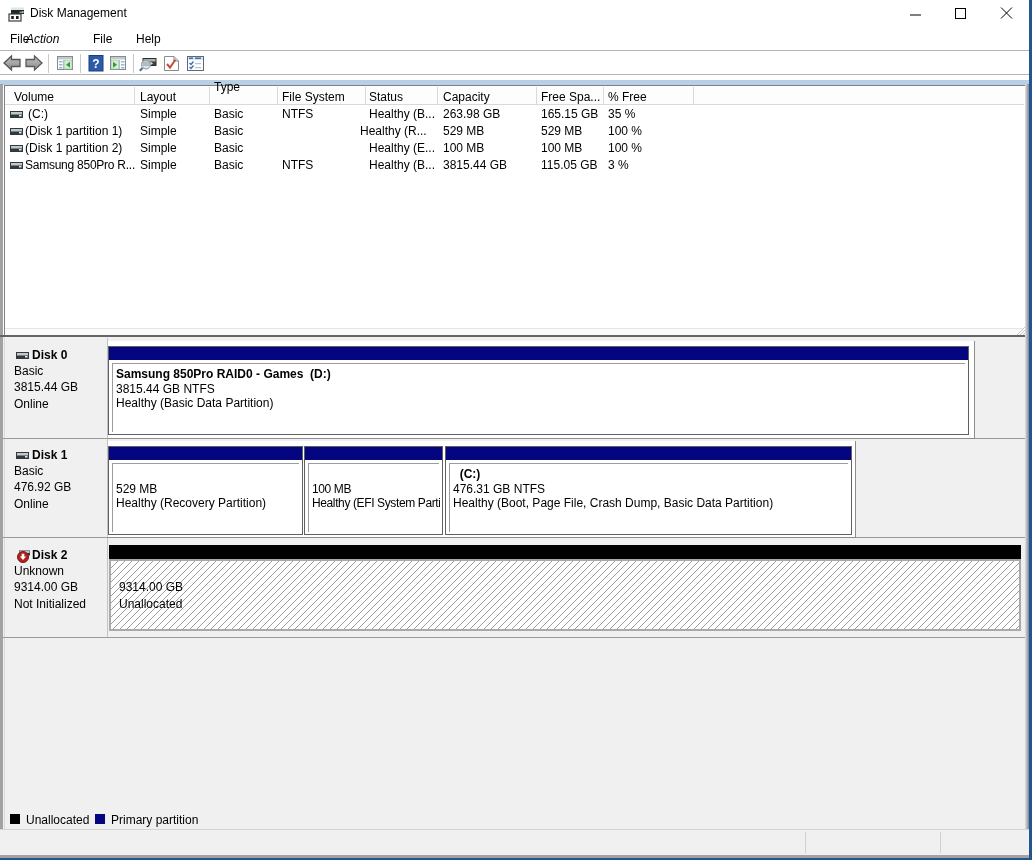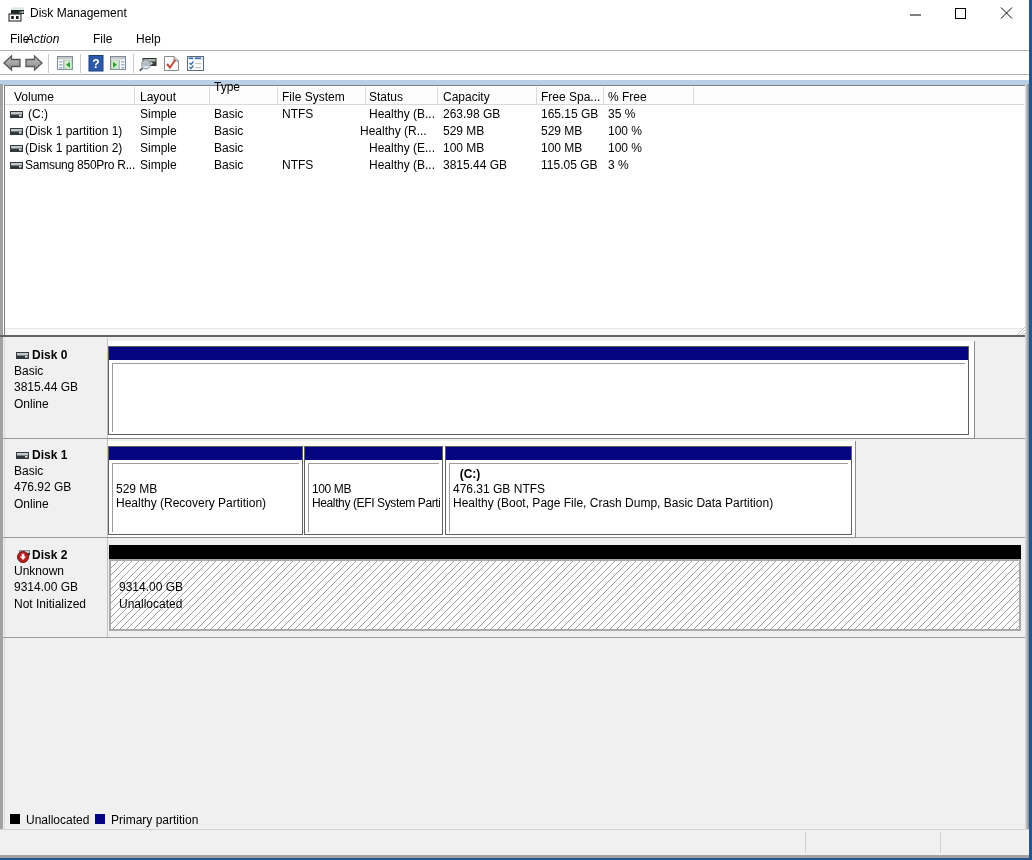--- a/index.html
+++ b/index.html
@@ -225,20 +225,21 @@
         <rect x="9" y="4" width="2.5" height="1.5" fill="#e8e8e8"></rect>
       </svg>
     <div class="txt" style="left:32px;top:348px;font-weight:bold;">Disk 0</div>
     <div class="txt" style="left:14px;top:364px;">Basic</div>
     <div class="txt" style="left:14px;top:380px;">3815.44 GB</div>
     <div class="txt" style="left:14px;top:397px;">Online</div>
     <div class="abs outer" style="left:108px;top:341px;width:866px;height:97px;"></div>
     <div class="pbox" style="left:108px;top:346px;width:859px;height:87px;">
       <div class="band"></div>
       <div class="panel"></div>
+      <div class="ptxt"><b>Samsung 850Pro RAID0 - Games&nbsp; (D:)</b><br>3815.44 GB NTFS<br>Healthy (Basic Data Partition)</div>
     </div>
 
     <svg class="abs" style="left:16px;top:452px;" width="13" height="7">
         <rect x="0.5" y="0.5" width="12" height="6" fill="#31393d" stroke="#31393d"></rect>
         <rect x="1" y="1" width="11" height="2.5" fill="#c2c8cc"></rect>
         <rect x="9" y="4" width="2.5" height="1.5" fill="#e8e8e8"></rect>
       </svg>
     <div class="txt" style="left:32px;top:448px;font-weight:bold;">Disk 1</div>
     <div class="txt" style="left:14px;top:464px;">Basic</div>
     <div class="txt" style="left:14px;top:480px;">476.92 GB</div>

